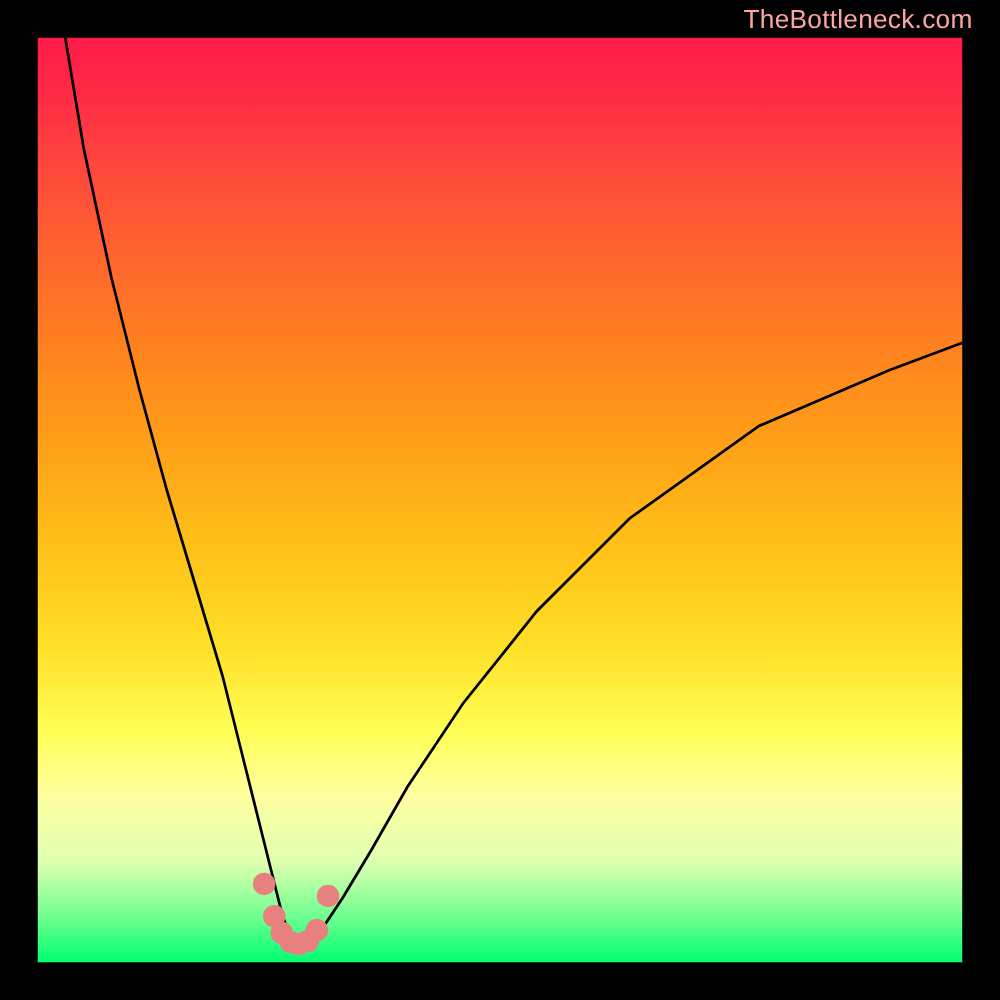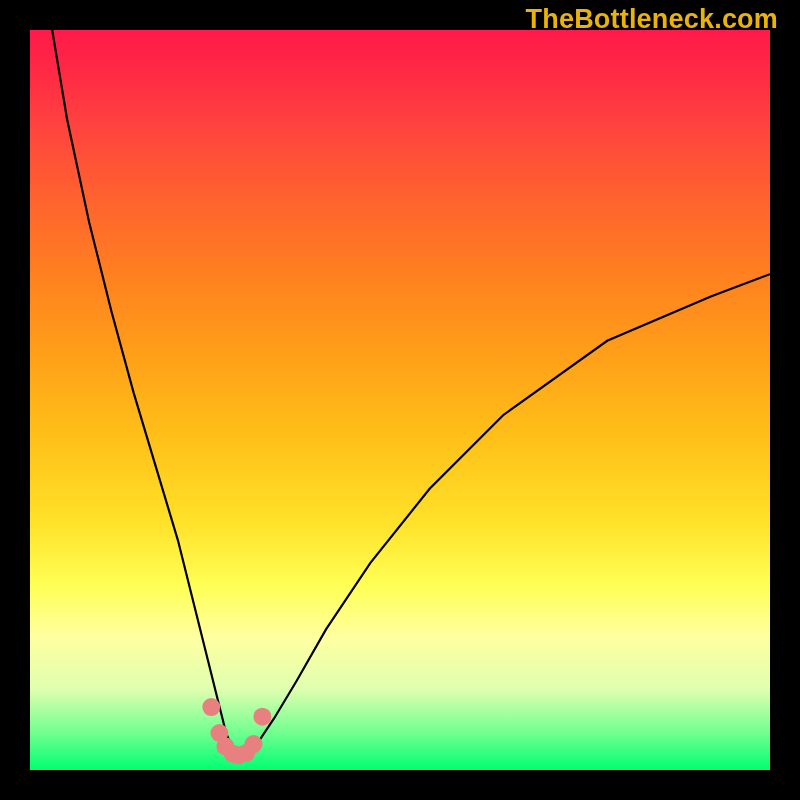--- a/index.html
+++ b/index.html
@@ -47,23 +47,23 @@
       #ffffa0 82%,
       #e0ffb0 89%,
       #70ff90 95%,
       #00ff70 100%
     );
   }
   .watermark {
     position: absolute;
     top: 4px;
     right: 22px;
-    color: #eab308;
-    font-size: 27px;
-    font-weight: 700;
+    color: #fca5a5;
+    font-size: 21px;
+    font-weight: 400;
     letter-spacing: 0.2px;
     user-select: none;
   }
   svg.curve {
     position: absolute;
     top: 0;
     left: 0;
     width: 100%;
     height: 100%;
     overflow: visible;

